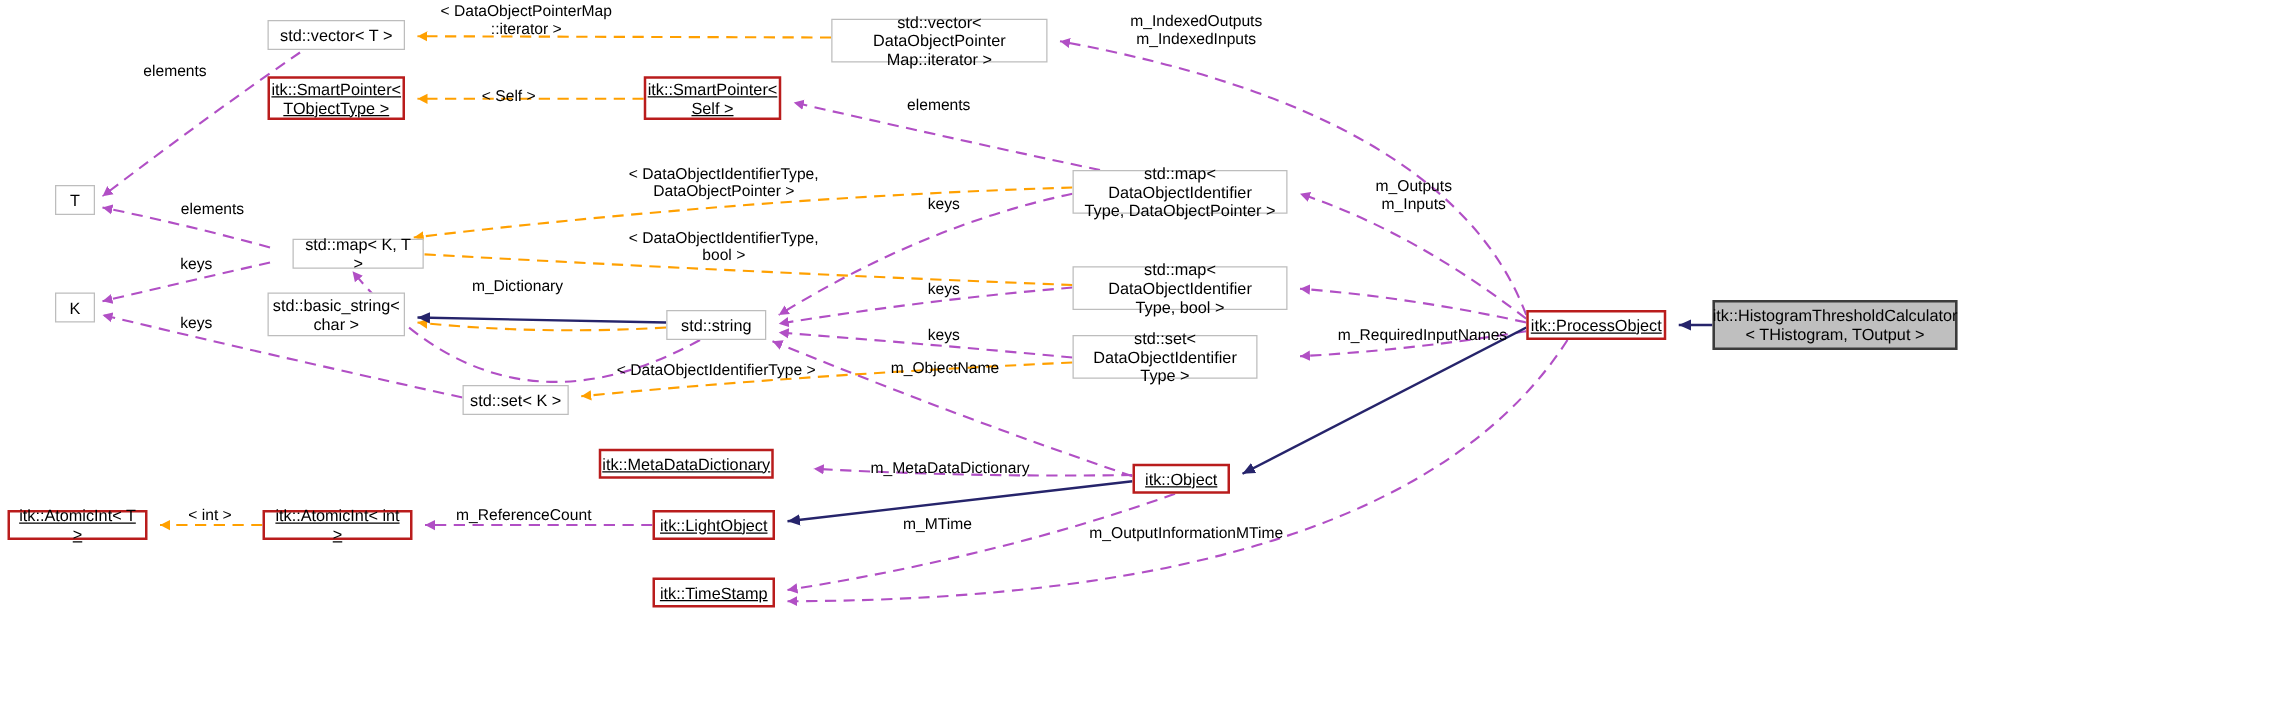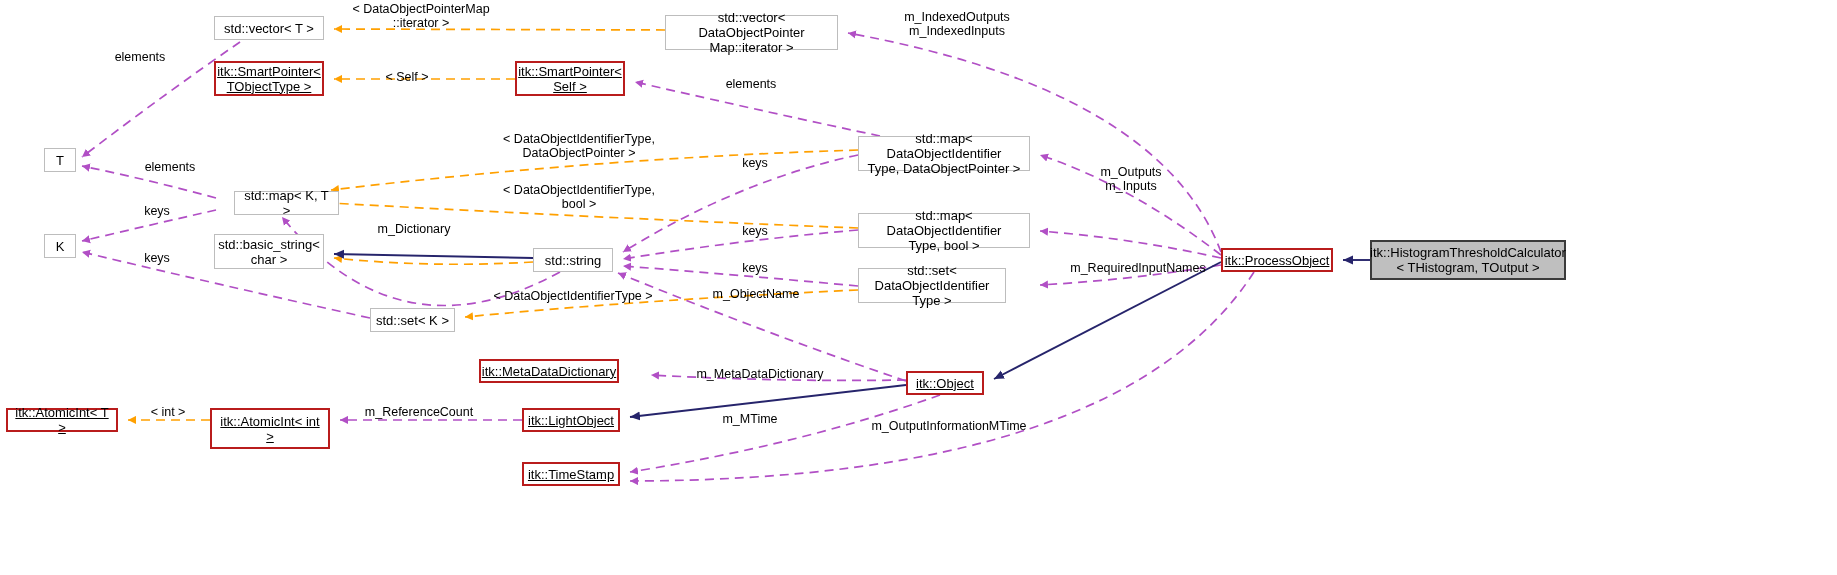--- a/index.html
+++ b/index.html
@@ -191,21 +191,21 @@
   </div>
 
   <div class="node dark" style="left:906px; top:371px; width:78px; height:24px;">
     <span>itk::Object</span>
   </div>
 
   <div class="node dark" style="left:6px; top:408px; width:112px; height:24px;">
     <span>itk::AtomicInt&lt; T &gt;</span>
   </div>
 
-  <div class="node dark" style="left:210px; top:408px; width:120px; height:41px;">
+  <div class="node dark" style="left:210px; top:408px; width:120px; height:24px;">
     <span>itk::AtomicInt&lt; int &gt;</span>
   </div>
 
   <div class="node dark" style="left:522px; top:408px; width:98px; height:24px;">
     <span>itk::LightObject</span>
   </div>
 
   <div class="node dark" style="left:522px; top:462px; width:98px; height:24px;">
     <span>itk::TimeStamp</span>
   </div>
@@ -229,21 +229,21 @@
   <div class="edge-label" style="left:893px; top:10px; width:128px;"><span>m_IndexedOutputs
 m_IndexedInputs</span></div>
 
   <div class="edge-label" style="left:721px; top:77px; width:60px;"><span>elements</span></div>
 
   <div class="edge-label" style="left:489px; top:132px; width:180px;"><span>&lt; DataObjectIdentifierType,
 DataObjectPointer &gt;</span></div>
 
   <div class="edge-label" style="left:738px; top:156px; width:34px;"><span>keys</span></div>
 
-  <div class="edge-label" style="left:1093px; top:142px; width:76px;margin-top:23px;"><span>m_Outputs
+  <div class="edge-label" style="left:1093px; top:142px; width:76px;"><span>m_Outputs
 m_Inputs</span></div>
 
   <div class="edge-label" style="left:140px; top:160px; width:60px;"><span>elements</span></div>
 
   <div class="edge-label" style="left:489px; top:183px; width:180px;"><span>&lt; DataObjectIdentifierType,
 bool &gt;</span></div>
 
   <div class="edge-label" style="left:140px; top:204px; width:34px;"><span>keys</span></div>
 
   <div class="edge-label" style="left:738px; top:224px; width:34px;"><span>keys</span></div>

